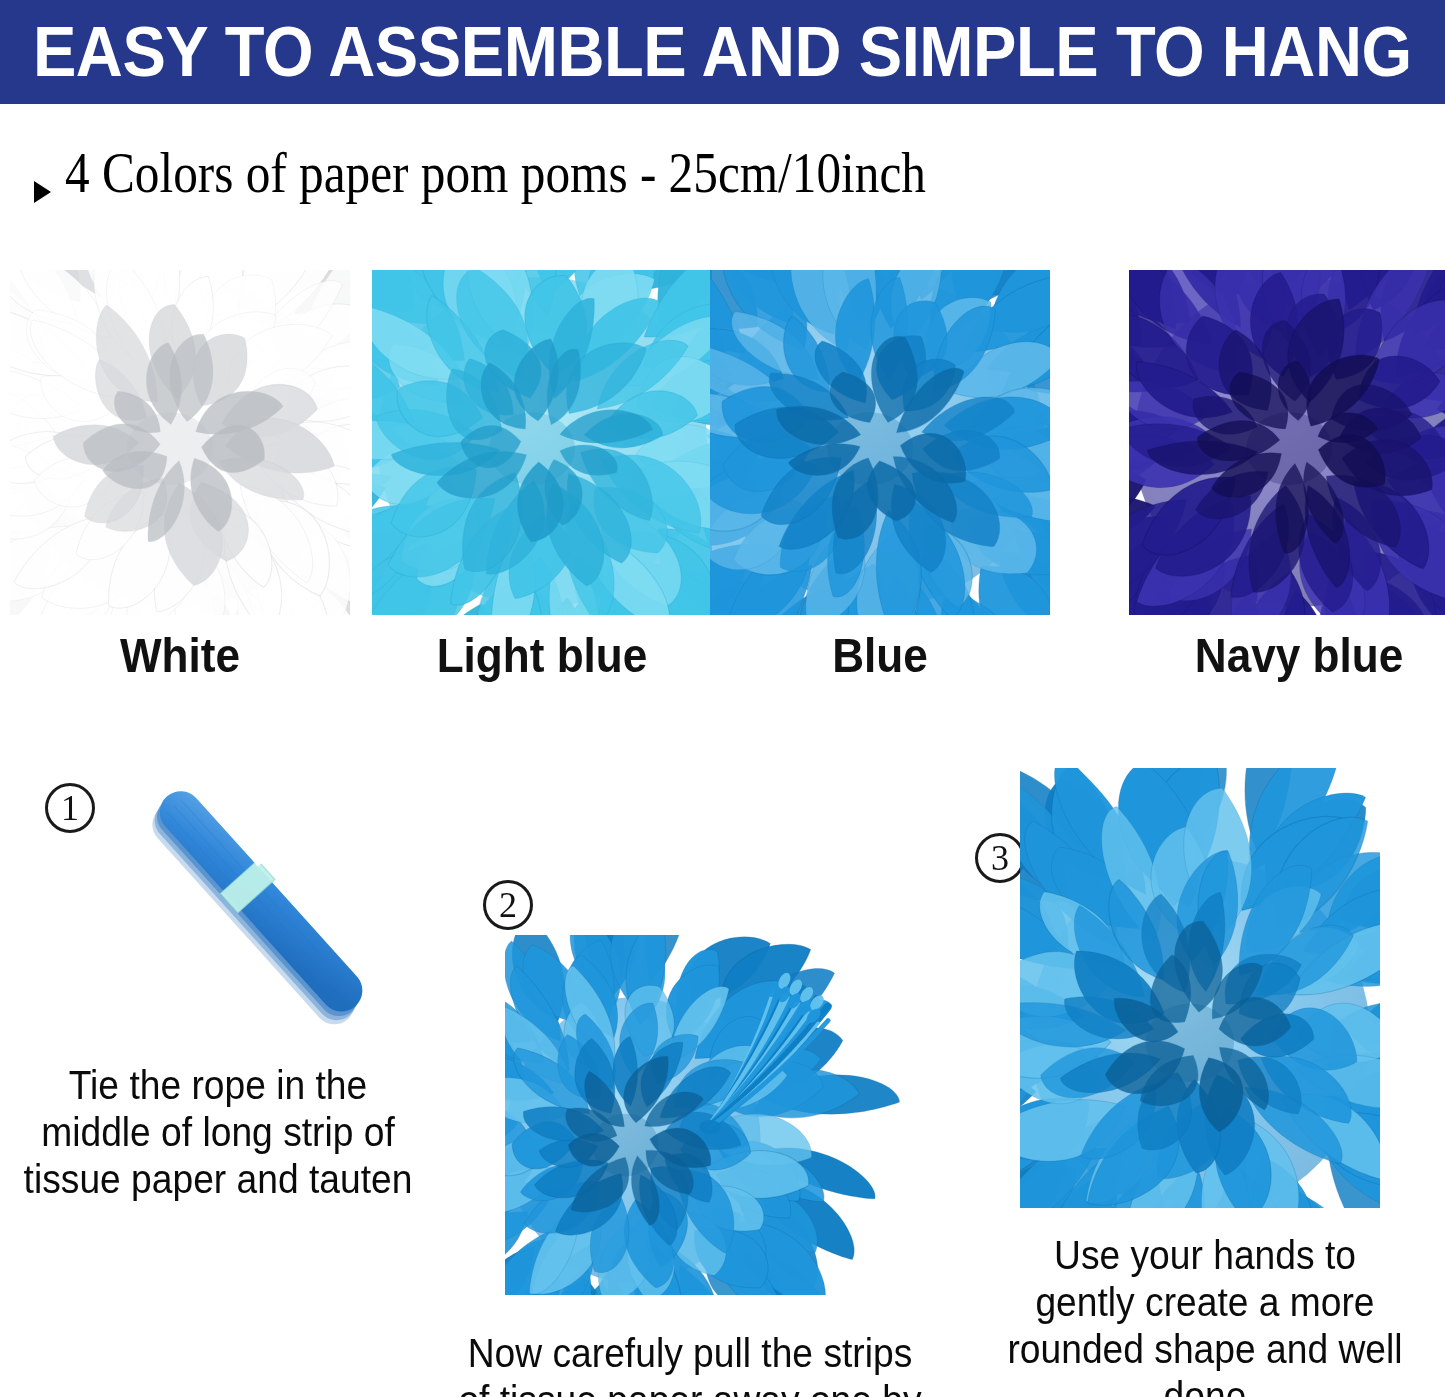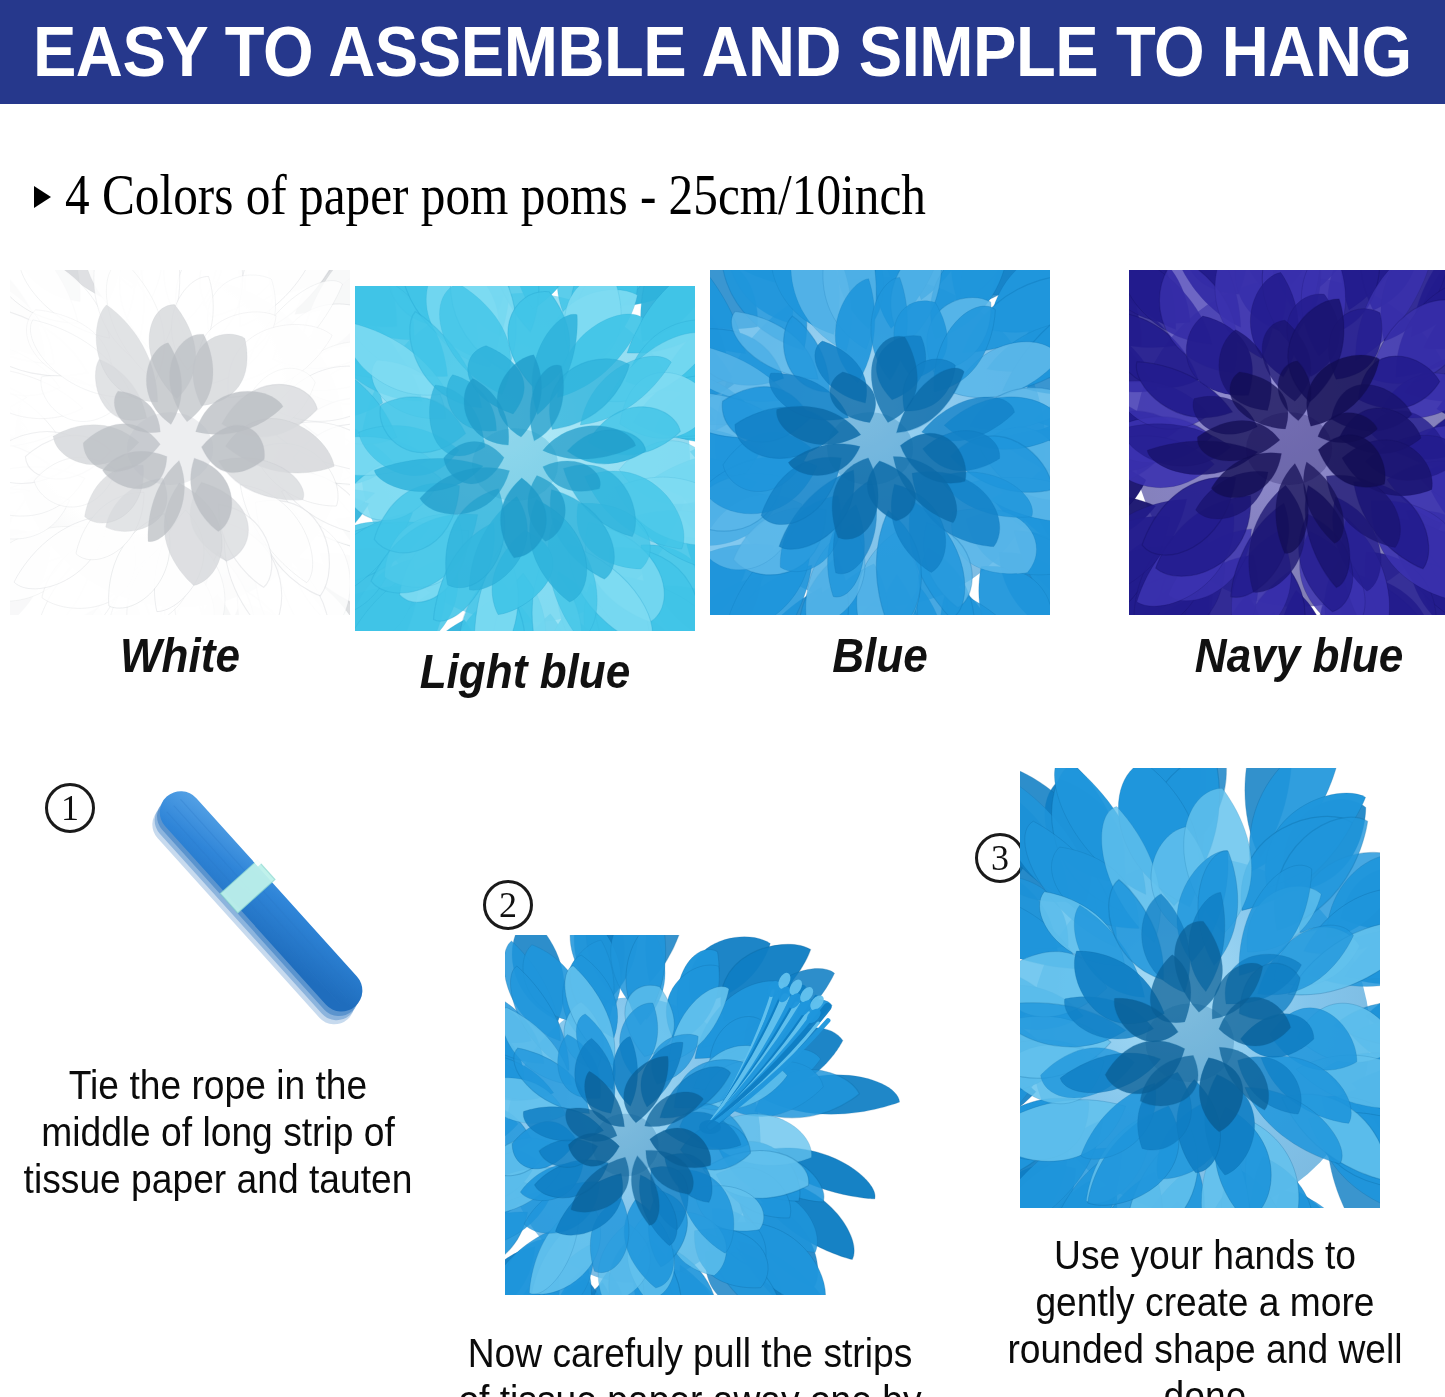--- a/index.html
+++ b/index.html
@@ -39,23 +39,23 @@
     transform: scaleX(0.93);
     transform-origin: center center;
     white-space: nowrap;
     text-align: center;
   }
 
   
   .subtitle-row {
     position: absolute;
     left: 34px;
-    top: 165px;
+    top: 143px;
     display: flex;
-    align-items: center;
+    align-items: flex-end;
     gap: 14px;
   }
   .bullet-tri {
     width: 0;
     height: 0;
     border-left: 17px solid #000000;
     border-top: 11px solid transparent;
     border-bottom: 11px solid transparent;
     margin-top: 4px;
   }
@@ -70,21 +70,20 @@
     transform-origin: left center;
   }
 
   
   .color-row {
     position: absolute;
     left: 0;
     top: 270px;
     width: 1445px;
     height: 460px;
-    font-style: italic;
   }
   .color-cell {
     position: absolute;
     top: 0;
     width: 360px;
     height: 460px;
   }
   .pom-wrap {
     position: absolute;
     left: 50%;
@@ -546,21 +545,21 @@
             <path d="M177.0,151.8
           C140.8,106.8 168.0,61.0 193.6,64.3
           C193.6,64.3 223.4,117.4 177.0,151.8 Z" fill="#b9bdc2" opacity="0.68" stroke="#b9bdc2" stroke-width="0.65" stroke-opacity="0.3"></path>
             <ellipse cx="160.1" cy="178.6" rx="42.9" ry="36.3" fill="#b9bdc2" opacity="0.25"></ellipse>
           </g>
         </svg>
     </div>
     <div class="color-label">White</div>
   </div>
 
-  <div class="color-cell" style="left:345px;margin-top:16px;">
+  <div class="color-cell" style="left:362px;">
     <div class="pom-wrap">
       <svg viewBox="0 0 340 345" id="pom1">
           <defs>
             <radialGradient id="g1137" cx="42%" cy="38%" r="72%">
               <stop offset="0%" stop-color="#7fdcf3"></stop>
               <stop offset="55%" stop-color="#41c5e8"></stop>
               <stop offset="100%" stop-color="#2fb3dc"></stop>
             </radialGradient>
           </defs>
           <g>

